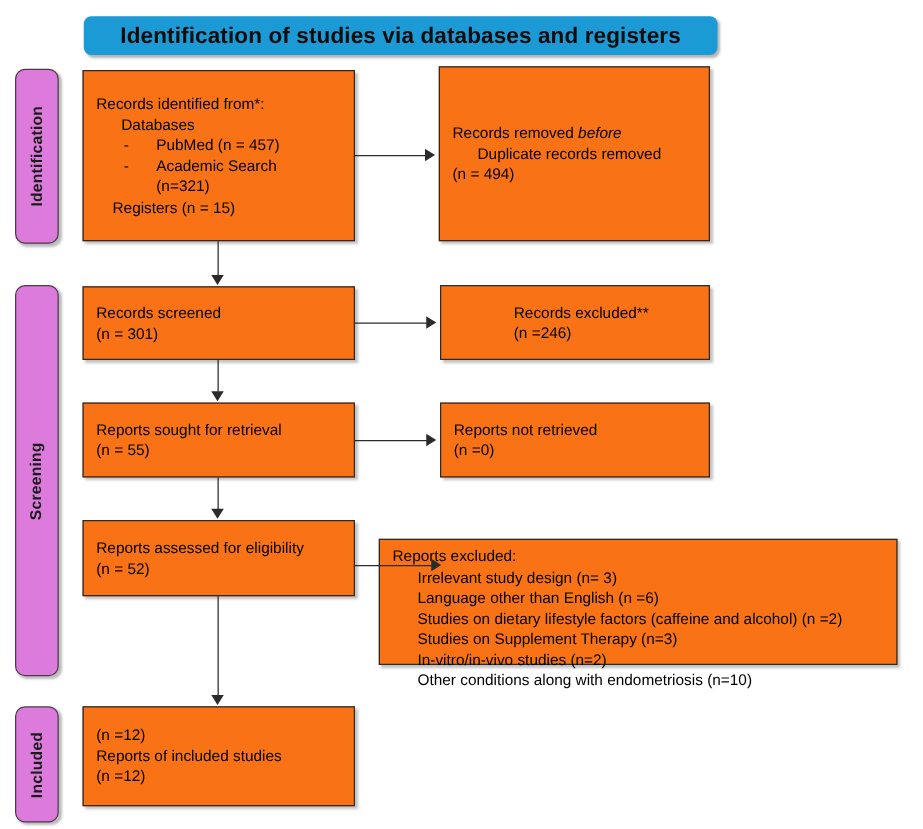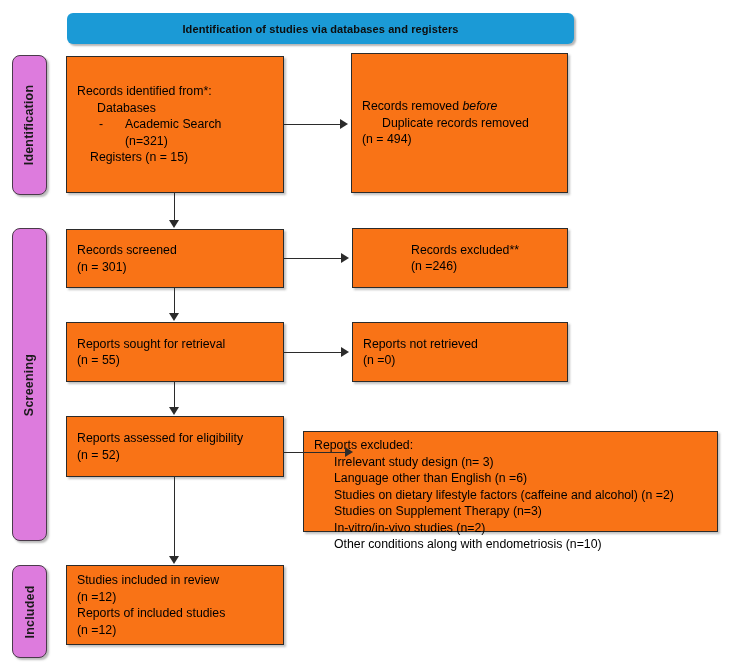--- a/index.html
+++ b/index.html
@@ -28,21 +28,21 @@
     width: 507px;
     height: 31px;
     background: #1b9ad6;
     border-radius: 6px;
     box-shadow: 2px 2px 2px rgba(120,120,120,0.55);
     display: flex;
     align-items: center;
     justify-content: center;
   }
   .banner-text {
-    font-size: 11px;
+    font-size: 18px;
     font-weight: bold;
     color: #0d0d0d;
     letter-spacing: 0.1px;
     white-space: nowrap;
   }
 
   
   .phase {
     position: absolute;
     left: 12px;
@@ -169,20 +169,21 @@
     <span class="phase-label">Screening</span>
   </div>
   <div class="phase" id="phase-included">
     <span class="phase-label">Included</span>
   </div>
 
   <div class="box" id="box-identified">
     <div class="box-inner">
       <span class="ln">Records identified from*:</span>
       <span class="ln ind1">Databases</span>
+      <span class="ln ind-dash"><span class="dash">-</span><span>PubMed (n = 457)</span></span>
       <span class="ln ind-dash"><span class="dash">-</span><span>Academic Search</span></span>
       <span class="ln ind2" style="padding-left:48px">(n=321)</span>
       <span class="ln ind1" style="padding-left:13px">Registers (n = 15)</span>
     </div>
   </div>
 
   <div class="box" id="box-removed">
     <div class="box-inner">
       <span class="ln"><span>Records removed </span><span class="ital">before</span></span>
       <span class="ln ind1">Duplicate records removed</span>
@@ -232,21 +233,20 @@
       <span class="ln ind1">Language other than English (n =6)</span>
       <span class="ln ind1">Studies on dietary lifestyle factors (caffeine and alcohol) (n =2)</span>
       <span class="ln ind1">Studies on Supplement Therapy (n=3)</span>
       <span class="ln ind1">In-vitro/in-vivo studies (n=2)</span>
       <span class="ln ind1">Other conditions along with endometriosis (n=10)</span>
     </div>
   </div>
 
   <div class="box" id="box-included">
     <div class="box-inner">
-      <span class="ln">Studies included in review</span>
       <span class="ln">(n =12)</span>
       <span class="ln">Reports of included studies</span>
       <span class="ln">(n =12)</span>
     </div>
   </div>
 
   <div class="vline" id="v1"></div>
   <div class="arrow-down" id="a1"></div>
   <div class="vline" id="v2"></div>
   <div class="arrow-down" id="a2"></div>

